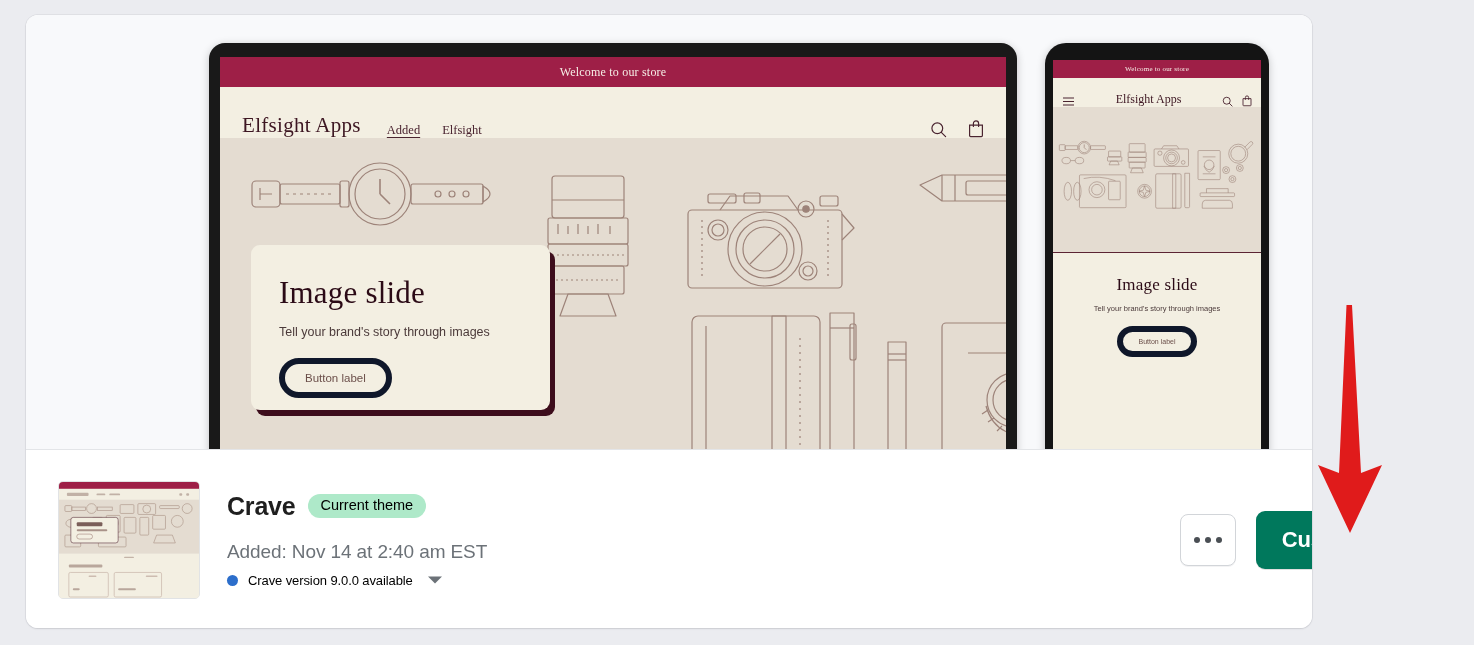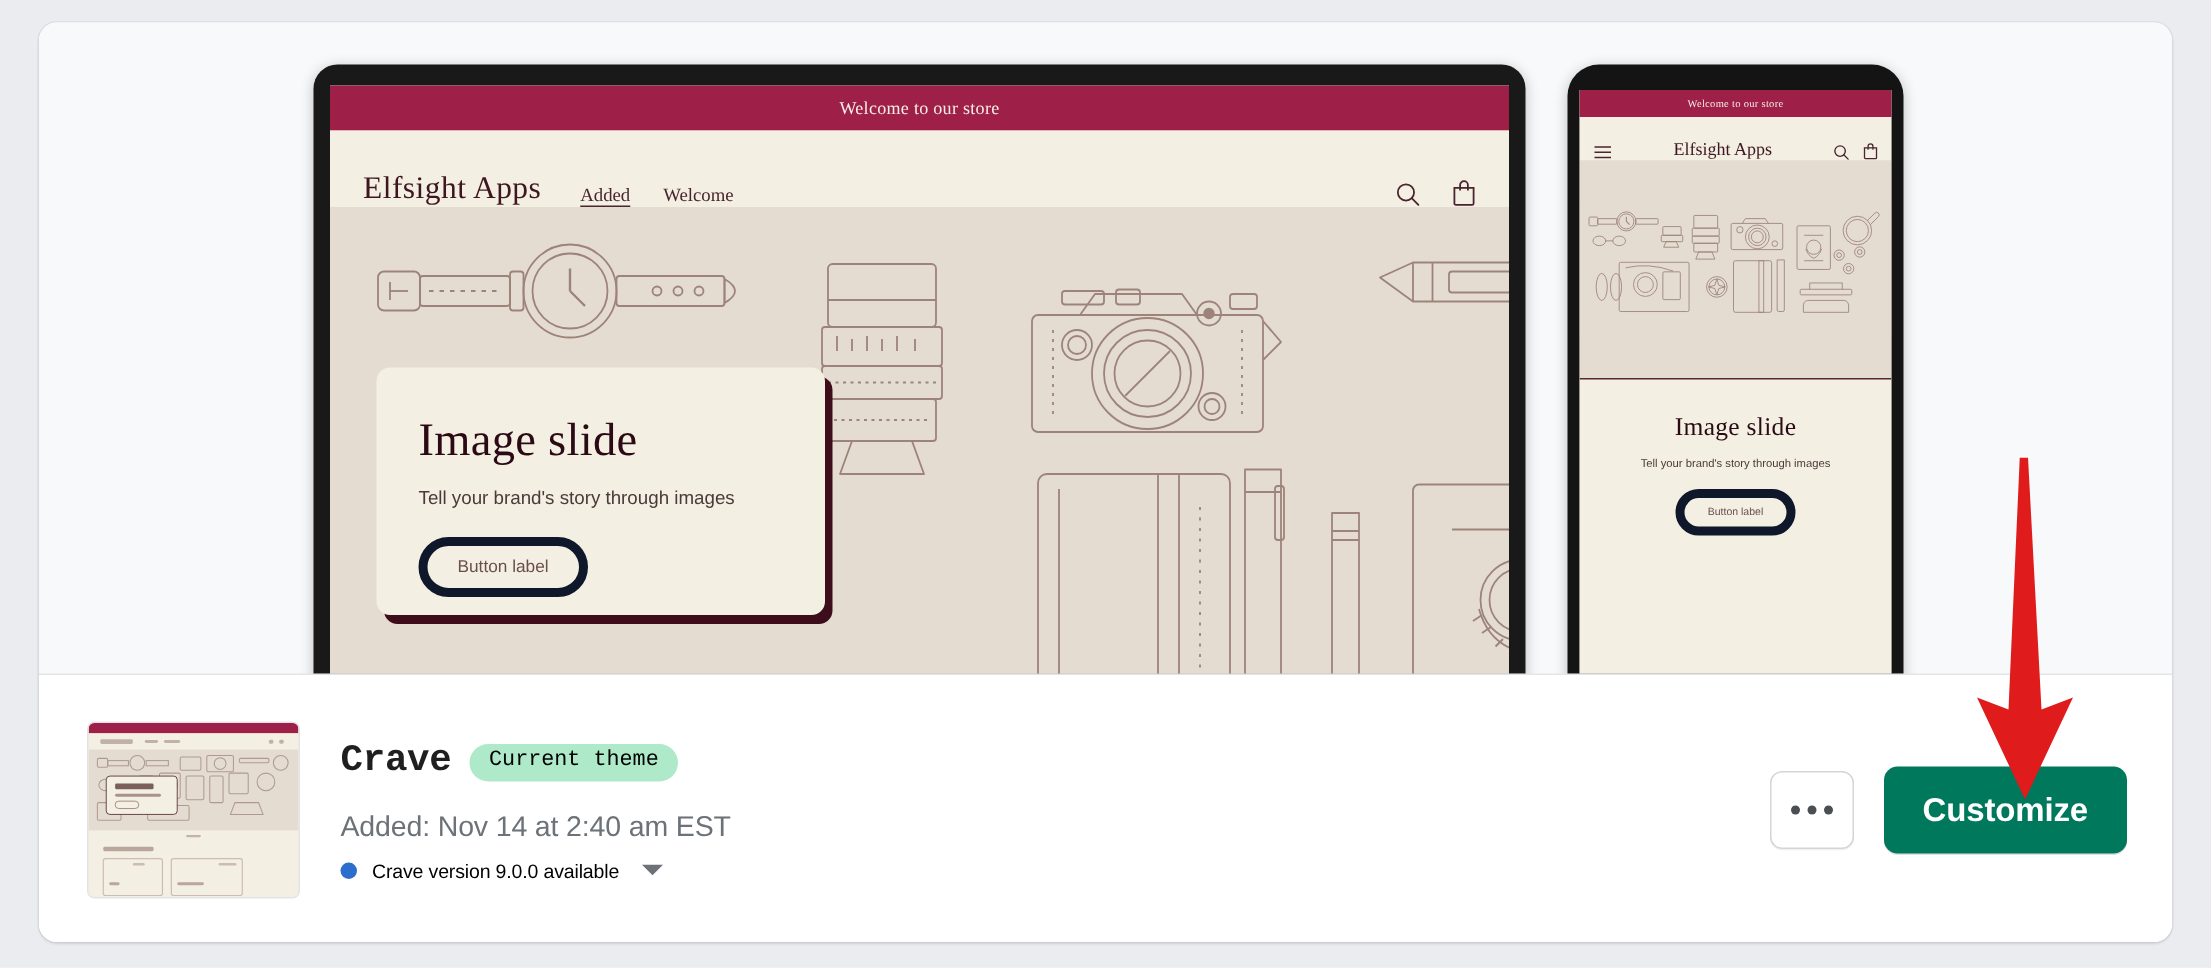--- a/index.html
+++ b/index.html
@@ -8,21 +8,21 @@
     background: #ebecf0;
     font-family: "Liberation Sans", sans-serif;
     overflow: hidden;
   }
   #root { position: relative; width: 1474px; height: 645px; }
 
   
   .theme-card {
     position: absolute;
     left: 26px; top: 15px;
-    width: 1422px; height: 613px;
+    width: 1286px; height: 613px;
     background: #ffffff;
     border-radius: 12px;
     box-shadow: 0 1px 2px rgba(16,24,40,.10), 0 0 0 1px rgba(16,24,40,.05);
     overflow: hidden;
   }
 
   
   .preview-stage {
     position: absolute;
     left: 0; top: 0;
@@ -152,21 +152,21 @@
     border-radius: 5px;
     border: 1px solid #e1e3e5;
     overflow: hidden;
     flex: 0 0 auto;
     background: #f3efe2;
     position: relative;
   }
   .thumb svg { display: block; width: 100%; height: 100%; }
 
   .meta { margin-left: 27px; }
-  .title-row { display: flex; align-items: flex-end; gap: 12px; font-family: Liberation Mono, monospace; }
+  .title-row { display: flex; align-items: center; gap: 12px; }
   .theme-name {
     font-size: 25px;
     font-weight: 700;
     color: #1f1f1f;
     letter-spacing: -.2px;
   }
   .badge {
     background: #aee9c9;
     color: #000000;
     font-size: 14.5px;
@@ -236,21 +236,21 @@
 
       <div class="desktop-device">
         <div class="desktop-screen">
 
           <div class="announce-bar d-announce">Welcome to our store</div>
 
           <div class="store-header d-header">
             <div class="brand d-brand">Elfsight Apps</div>
             <nav class="d-nav">
               <a class="active" href="#">Added</a>
-              <a href="#">Welcome</a>
+              <a href="#">Elfsight</a>
             </nav>
             <div class="hdr-icons">
               <svg class="ico" width="17" height="17" viewBox="0 0 17 17" fill="none" stroke="#4a2430" stroke-width="1.2">
                 <circle cx="7.3" cy="7.3" r="5.4"></circle>
                   <line x1="11.3" y1="11.3" x2="15.6" y2="15.6" stroke-linecap="round"></line>
               </svg>
               <svg class="ico" width="16" height="18" viewBox="0 0 16 18" fill="none" stroke="#4a2430" stroke-width="1.2">
                 <path d="M1.6 5.2h12.8v10.4a1 1 0 0 1-1 1H2.6a1 1 0 0 1-1-1z"></path>
                 <path d="M5.4 6.5V3.4a2.6 2.6 0 0 1 5.2 0v3.1" stroke-linecap="round"></path>
               </svg>

